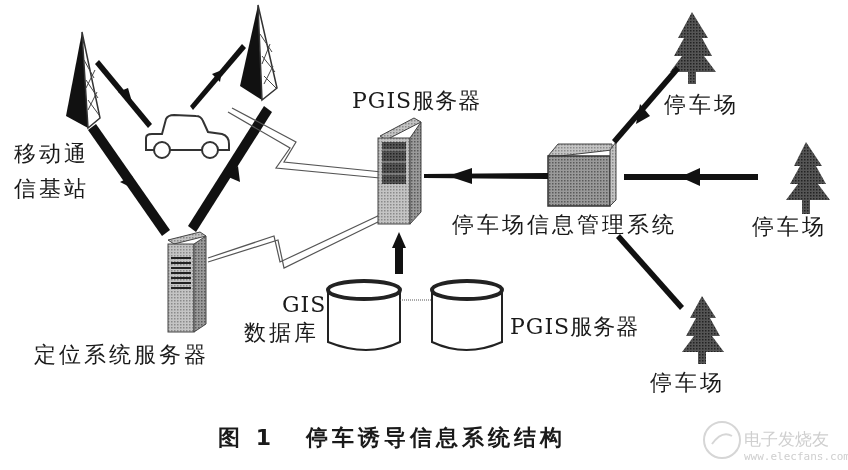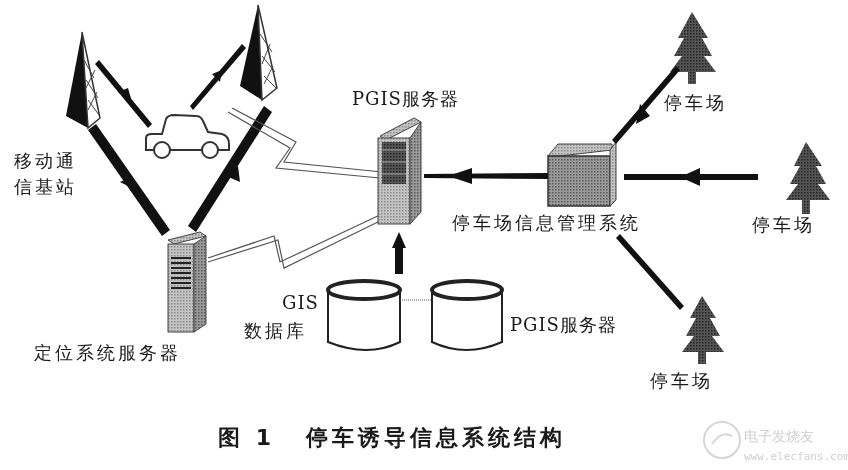--- a/index.html
+++ b/index.html
@@ -1,19 +1,19 @@
 <!DOCTYPE html>
 <html><head>
 <meta charset="utf-8">
 <style>
   html,body{margin:0;padding:0;background:#fff;}
   #stage{position:relative;width:848px;height:470px;overflow:hidden;background:#fff;
     font-family:"DejaVu Serif","Liberation Serif",serif;color:#1a1a1a;}
   svg#dia{position:absolute;left:0;top:0;width:848px;height:470px;}
-  .lbl{position:absolute;white-space:nowrap;font-size:18px;letter-spacing:3px;line-height:1;}
+  .lbl{position:absolute;white-space:nowrap;font-size:22px;letter-spacing:3px;line-height:1;}
   .cap{position:absolute;white-space:nowrap;font-size:22px;font-weight:bold;letter-spacing:4px;
     font-family:"DejaVu Sans","Liberation Sans",sans-serif;line-height:1;}
   .wm{position:absolute;white-space:nowrap;color:#cfcfcf;}
 </style>
 </head>
 <body>
 
 <div id="stage">
   <svg id="dia" viewBox="0 0 848 470" xmlns="http://www.w3.org/2000/svg">
     <defs>
@@ -156,30 +156,30 @@
     <g>
       <polygon points="684,306 680,310 616,238 620,234" fill="#111"></polygon>
     </g>
 
     <g fill="none" stroke="#d6d6d6" stroke-width="2">
       <circle cx="722" cy="440" r="18"></circle>
       <path d="M712,444 Q722,430 732,436"></path>
     </g>
   </svg>
 
-  <div class="lbl" style="left:14px;top:152px;">移动通</div>
+  <div class="lbl" style="left:14px;top:143px;">移动通</div>
   <div class="lbl" style="left:14px;top:178px;">信基站</div>
   <div class="lbl" style="left:352px;top:90px;letter-spacing:1px;">PGIS服务器</div>
   <div class="lbl" style="left:34px;top:344px;">定位系统服务器</div>
   <div class="lbl" style="left:452px;top:214px;">停车场信息管理系统</div>
   <div class="lbl" style="left:282px;top:294px;letter-spacing:1px;text-align:center;">GIS</div>
   <div class="lbl" style="left:244px;top:322px;">数据库</div>
   <div class="lbl" style="left:510px;top:316px;letter-spacing:1px;">PGIS服务器</div>
   <div class="lbl" style="left:664px;top:94px;">停车场</div>
   <div class="lbl" style="left:752px;top:216px;">停车场</div>
   <div class="lbl" style="left:650px;top:372px;">停车场</div>
 
   <div class="cap" style="left:218px;top:427px;">图 1</div>
   <div class="cap" style="left:306px;top:427px;text-align:center;">停车诱导信息系统结构</div>
 
-  <div class="wm" style="left:744px;top:428px;font-size:14px;font-family:Liberation Serif, serif;">电子发烧友</div>
+  <div class="wm" style="left:744px;top:428px;font-size:17px;font-family:Liberation Serif, serif;">电子发烧友</div>
   <div class="wm" style="left:744px;top:450px;font-size:11px;font-family:'DejaVu Sans Mono',monospace;">www.elecfans.com</div>
 </div>
 
 </body></html>

